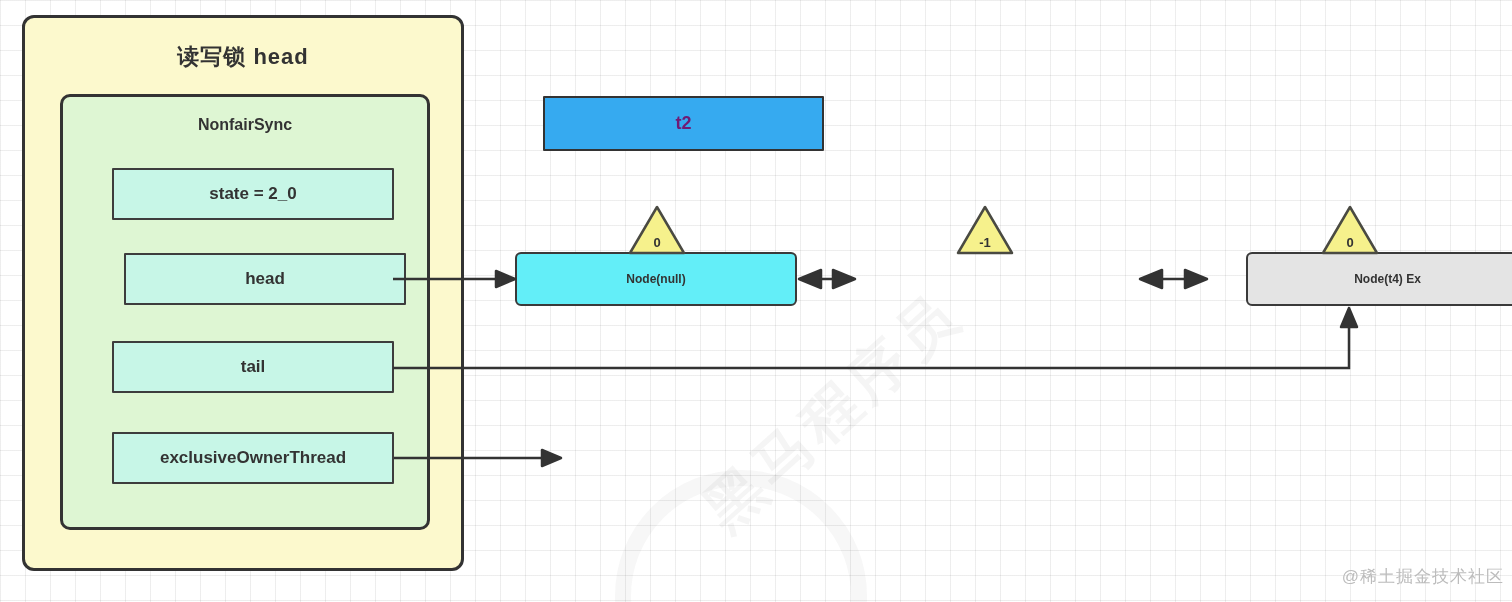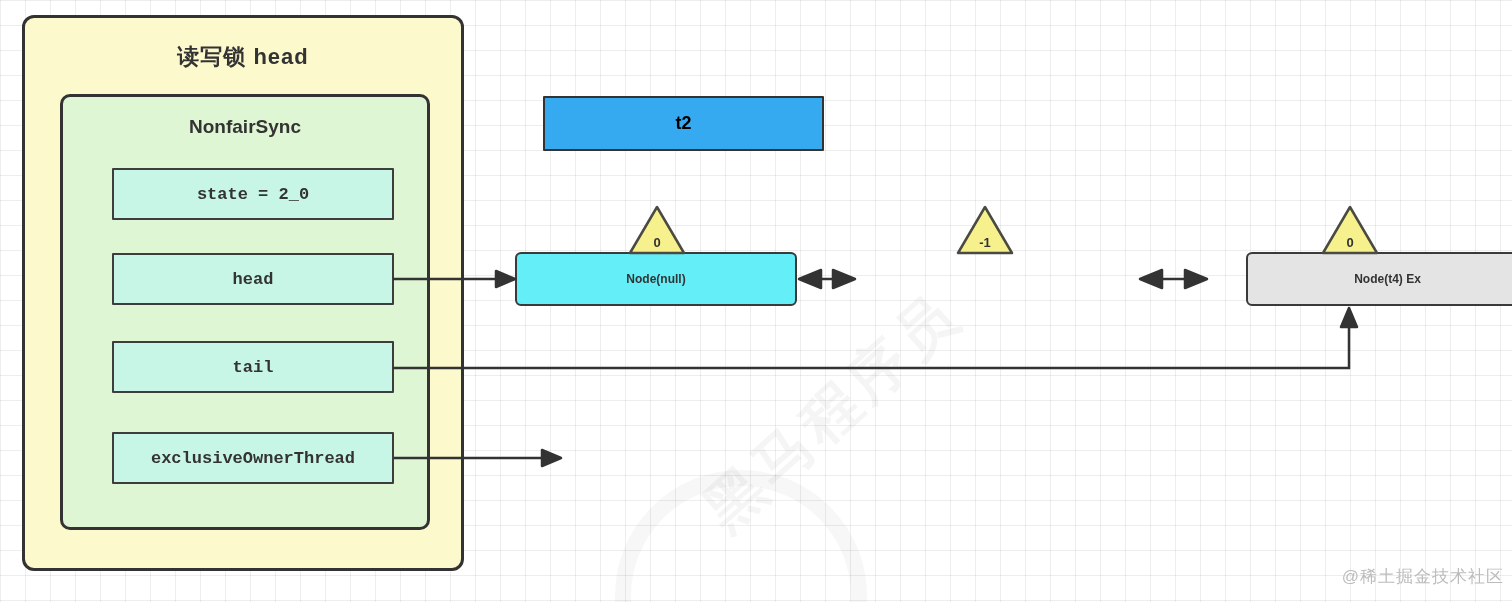--- a/index.html
+++ b/index.html
@@ -23,34 +23,34 @@
   .outer-title{
     position:absolute;left:22px;top:42px;width:442px;text-align:center;
     font-size:22px;font-weight:bold;letter-spacing:1px;
   }
   .inner-box{
     left:60px;top:94px;width:370px;height:436px;
     background:#def6d3;border:3px solid #333;border-radius:10px;
   }
   .inner-title{
     position:absolute;left:60px;top:116px;width:370px;text-align:center;
-    font-size:19px;font-weight:bold;
+    font-size:16px;font-weight:bold;
   }
   .field{
     background:#c7f6e7;border:2px solid #3d3d3d;border-radius:1px;
-    left:112px;width:282px;height:52px;font-size:17px;font-family:Liberation Mono, monospace;
+    left:112px;width:282px;height:52px;font-size:17px;
   }
   .field-state{top:168px;}
-  .field-head{top:253px;}
+  .field-head{top:253px;margin-left:12px;}
   .field-tail{top:341px;}
   .field-eot{top:432px;font-size:17px;text-align:center;}
   .thread-box{
     left:543px;top:96px;width:281px;height:55px;
     background:#36aaf0;border:2px solid #333;border-radius:1px;
-    font-size:18px;color:#000000;
+    font-size:18px;color:#701a75;
   }
   .node{
     top:252px;height:54px;border:2px solid #3a3a3a;border-radius:6px;font-size:12px;
   }
   .node-null{left:515px;width:282px;background:#63eef8;}
   .node-shared{left:857px;width:281px;background:#10e9e9;}
   .node-ex{left:1246px;width:283px;background:#e4e4e4;}
   .null-box{
     left:562px;top:430px;width:281px;height:55px;
     background:#fdfdfd;border:2px solid #444;border-radius:1px;font-size:17px;

